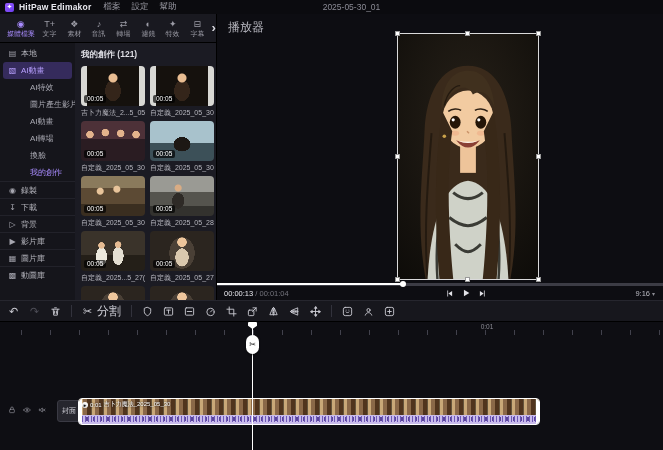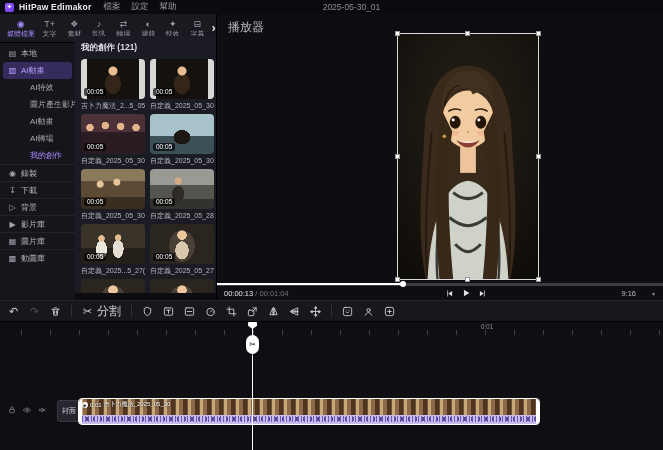--- a/index.html
+++ b/index.html
@@ -36,21 +36,21 @@
   .side-item{height:17px;display:flex;align-items:center;font-size:8px;color:#b4b4bc;
              padding-left:8px;gap:4px;white-space:nowrap;box-sizing:border-box;}
   .side-item .g{font-size:8px;width:9px;text-align:center;color:#a7a7b0;}
   .side-item.sub{padding-left:30px;color:#a9a9b2;align-items:center;}
   .side-item.active{background:#352b5c;border-radius:3px;margin:0 3px;color:#b8a0ff;padding-left:5px;}
   .side-item.active .g{color:#b8a0ff;}
   .side-item.selected{color:#a98cff;}
   .side-item.sect{border-top:1px solid #22222a;}
 
   
-  .media{position:absolute;left:75px;top:36px;width:141px;height:257px;background:#1b1b23;
+  .media{position:absolute;left:75px;top:43px;width:141px;height:257px;background:#1b1b23;
          box-sizing:border-box;padding:6px 0 0 6px;overflow:hidden;}
   .media-h{font-size:8.5px;font-weight:bold;color:#dcdce2;margin-bottom:5px;}
   .grid{display:grid;grid-template-columns:64px 64px;column-gap:5px;row-gap:4px;}
   .cell{width:64px;}
   .thumb{position:relative;width:64px;height:40px;border-radius:4px;overflow:hidden;background:#2a2a33;}
   .dur{position:absolute;left:3px;bottom:3px;background:rgba(0,0,0,.68);color:#fff;
        font-size:6.5px;line-height:8px;padding:0 3px;border-radius:2px;}
   .lbl{font-size:7px;line-height:9px;margin-top:2px;color:#b6b6be;white-space:nowrap;
        overflow:hidden;max-width:64px;}
   .th-anime{background:
@@ -96,21 +96,21 @@
   .progress{position:absolute;left:0;top:269px;width:447px;height:3px;background:#3c3c45;}
   .prog-fill{height:1.6px;background:#fff;}
   .prog-dot{position:absolute;top:-2px;width:6px;height:6px;border-radius:50%;background:#fff;}
   .pctrl{position:absolute;left:0;bottom:0;width:447px;height:14px;display:flex;align-items:center;
          font-size:7.5px;}
   .tcode{margin-left:7px;color:#74747d;}
   .tcode b{color:#e8e8ee;font-weight:normal;}
   .transport{position:absolute;left:228px;display:flex;gap:7px;align-items:center;color:#e2e2e8;}
   .tbtn{width:9px;height:9px;}
   .tbtn.big{width:10px;height:10px;}
-  .ratio{position:absolute;right:9px;display:flex;align-items:center;gap:16px;color:#b9b9c1;justify-content:space-between;}
+  .ratio{position:absolute;right:9px;display:flex;align-items:center;gap:2px;color:#b9b9c1;justify-content:space-between;}
   .caret{font-size:6px;color:#8a8a92;}
 
   
   .etoolbar{position:absolute;left:0;top:300px;width:663px;height:22px;background:#17171d;
             border-top:1px solid #26262e;border-bottom:1px solid #000;
             display:flex;align-items:center;padding-left:8px;box-sizing:border-box;gap:10px;}
   .ebtn{width:11px;height:11px;color:#c9c9d1;display:flex;align-items:center;justify-content:center;
         font-size:11px;line-height:11px;}
   .ebtn.disabled{color:#4d4d56;}
   .ebtn.glyph{font-size:11px;}
@@ -218,20 +218,23 @@
     </div>
     <div class="side-item sub">
       <span>圖片產生影片</span>
     </div>
     <div class="side-item sub">
       <span>AI動畫</span>
     </div>
     <div class="side-item sub">
       <span>AI轉場</span>
     </div>
+    <div class="side-item sub">
+      <span>換臉</span>
+    </div>
     <div class="side-item sub selected">
       <span>我的創作</span>
     </div>
     <div class="side-item sect">
       <span class="g">◉</span>
       <span>錄製</span>
     </div>
     <div class="side-item sect">
       <span class="g">↧</span>
       <span>下載</span>

